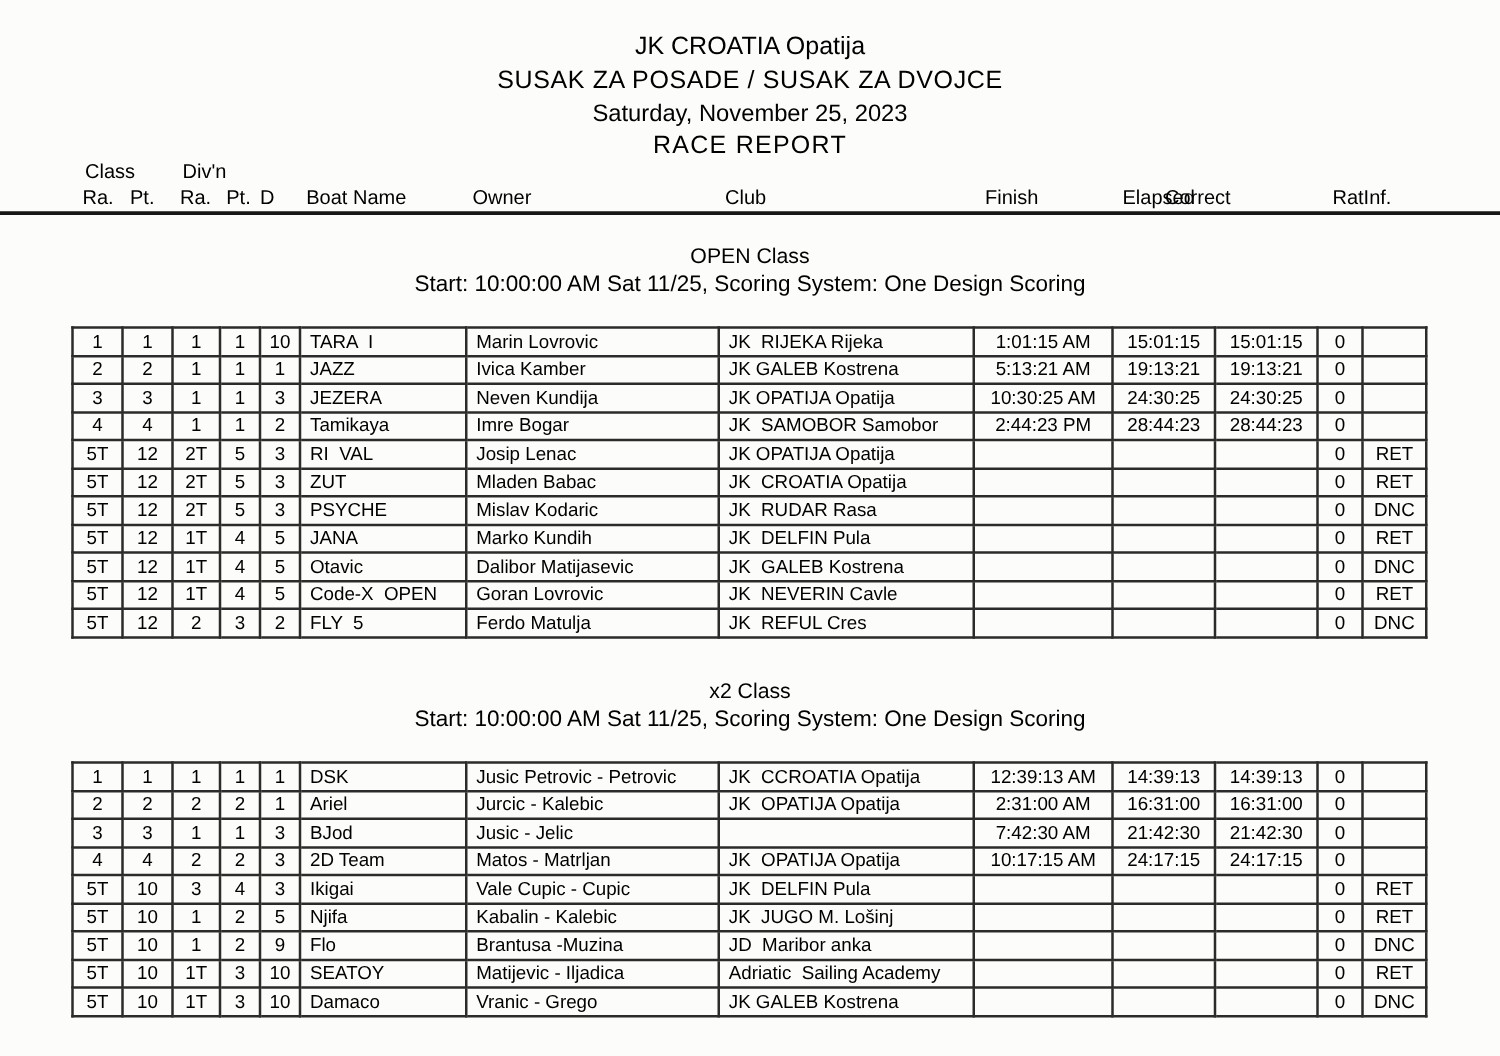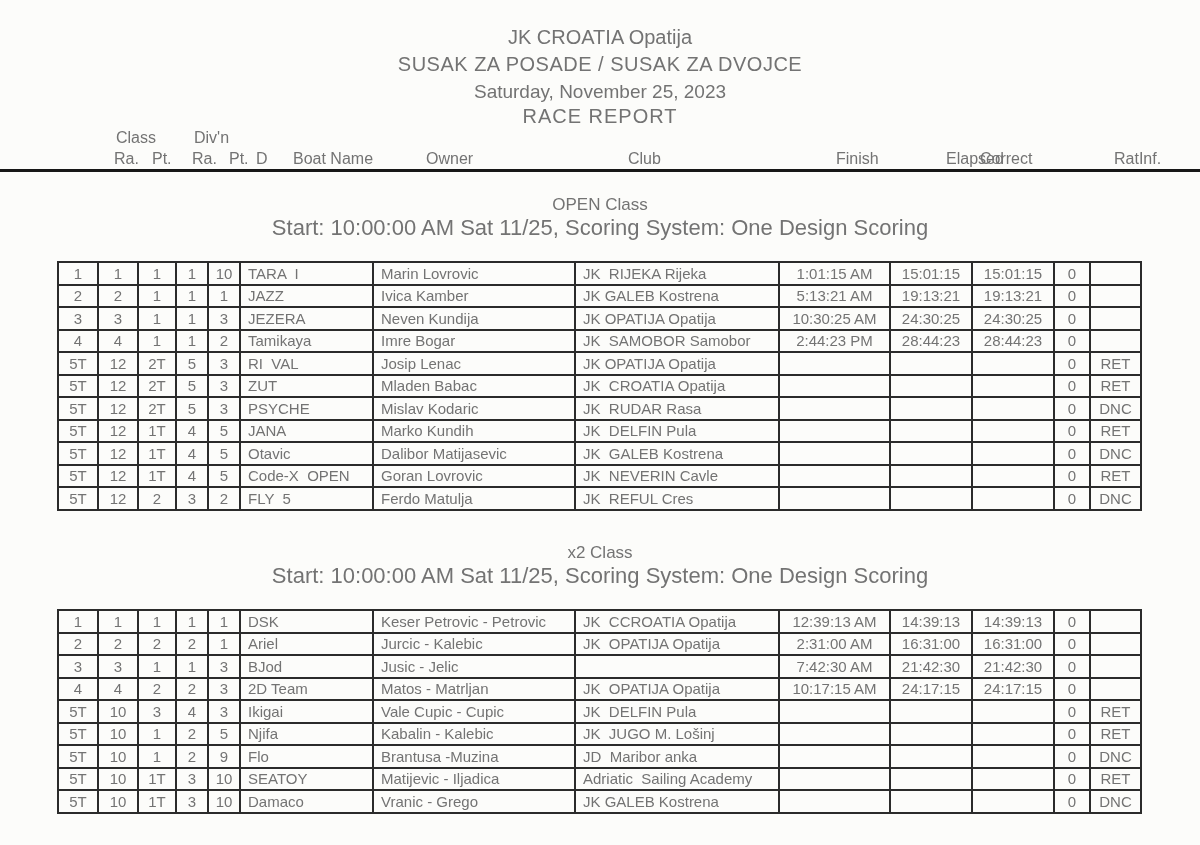--- a/index.html
+++ b/index.html
@@ -1,39 +1,39 @@
 <!DOCTYPE html>
 <html><head>
 <meta charset="utf-8">
 <style>
   html,body { margin:0; padding:0; background:#e8e8e6; }
   .page {
     position:relative; width:1200px; height:845px; margin:0 auto;
-    background:#fcfcfa; color:#737373;
+    background:#fcfcfa; color:#000000;
     font-family:"Liberation Sans", sans-serif;
     overflow:hidden;
   }
   
   .doc-header { position:absolute; top:24px; left:0; width:100%; text-align:center; }
   .doc-header .org    { font-size:20px; line-height:26px; }
   .doc-header .event  { font-size:20px; line-height:29px; letter-spacing:0.5px; }
   .doc-header .date   { font-size:19px; line-height:25px; }
   .doc-header .report { font-size:20px; line-height:25px; letter-spacing:1px; }
 
   
   .col-header { position:absolute; top:129px; left:0; width:1200px; height:42px; font-size:16px; }
-  .col-header span { position:absolute; white-space:pre;margin-left:48px; }
+  .col-header span { position:absolute; white-space:pre; }
   .ch-r1 { top:0; }
   .ch-r2 { top:21px; }
   .rule { position:absolute; top:169px; left:0; width:1200px; height:3px; background:#171717; }
 
   
   .sec-head { position:absolute; left:0; width:100%; text-align:center; }
   .sec-title { font-size:17px; line-height:23px; }
-  .sec-start { font-size:22px; line-height:23px;text-align:center; }
+  .sec-start { font-size:18px; line-height:23px;text-align:center; }
   .sec-open { top:193px; }
   .sec-x2   { top:541px; }
 
   
   table.race {
     position:absolute; left:57px; width:1083px;
     border-collapse:collapse; table-layout:fixed;
     font-size:15px;
   }
   .tbl-open { top:261px; }
@@ -293,21 +293,21 @@
         <col class="w12">
     </colgroup>
     <tbody>
         <tr>
           <td>1</td>
           <td>1</td>
           <td>1</td>
           <td>1</td>
           <td>1</td>
           <td class="left">DSK</td>
-          <td class="left">Keser Petrovic - Petrovic</td>
+          <td class="left">Jusic Petrovic - Petrovic</td>
           <td class="left">JK  CCROATIA Opatija</td>
           <td>12:39:13 AM</td>
           <td>14:39:13</td>
           <td>14:39:13</td>
           <td>0</td>
           <td></td>
         </tr>
         <tr>
           <td>2</td>
           <td>2</td>

